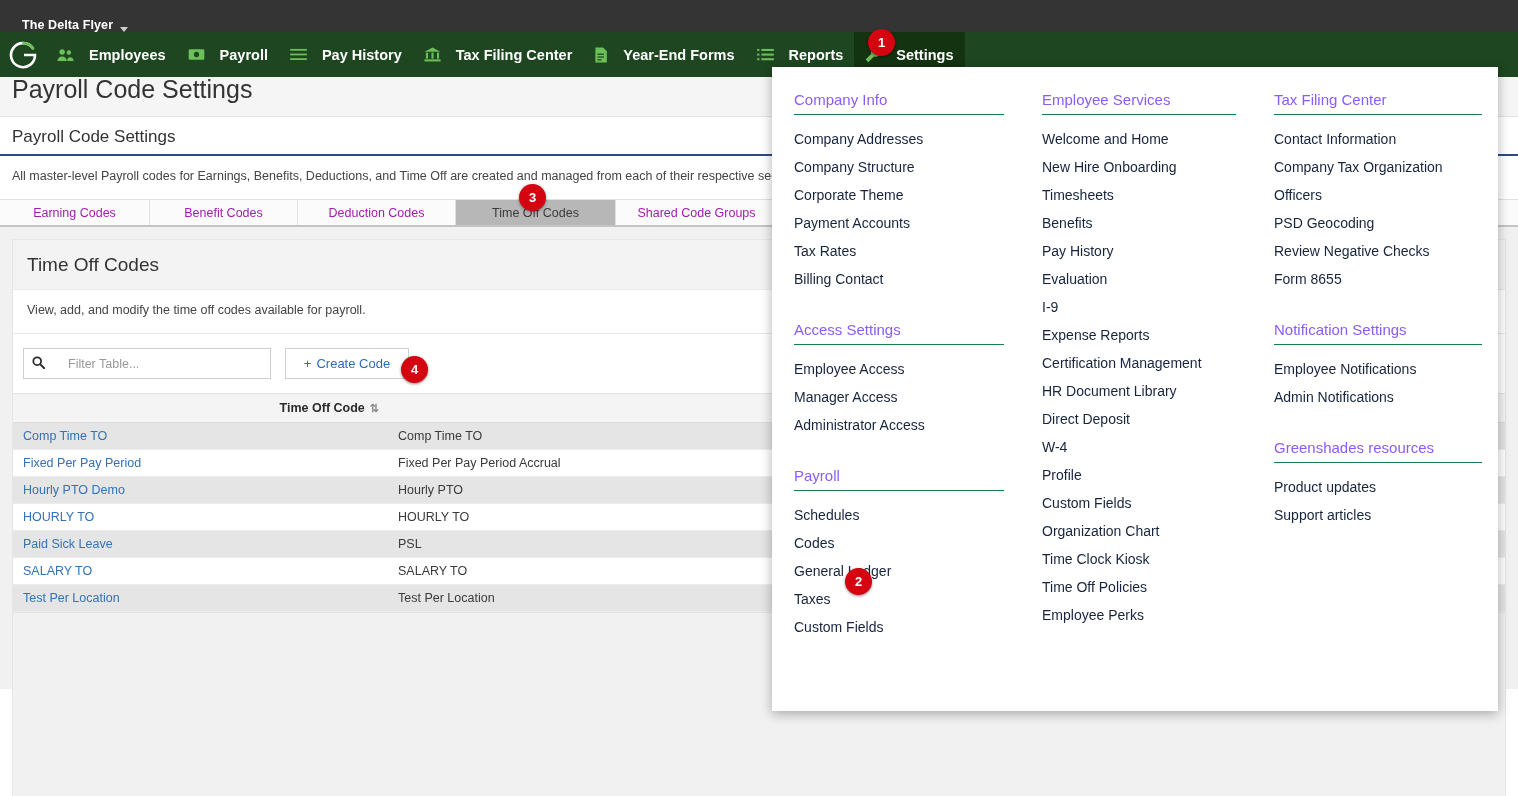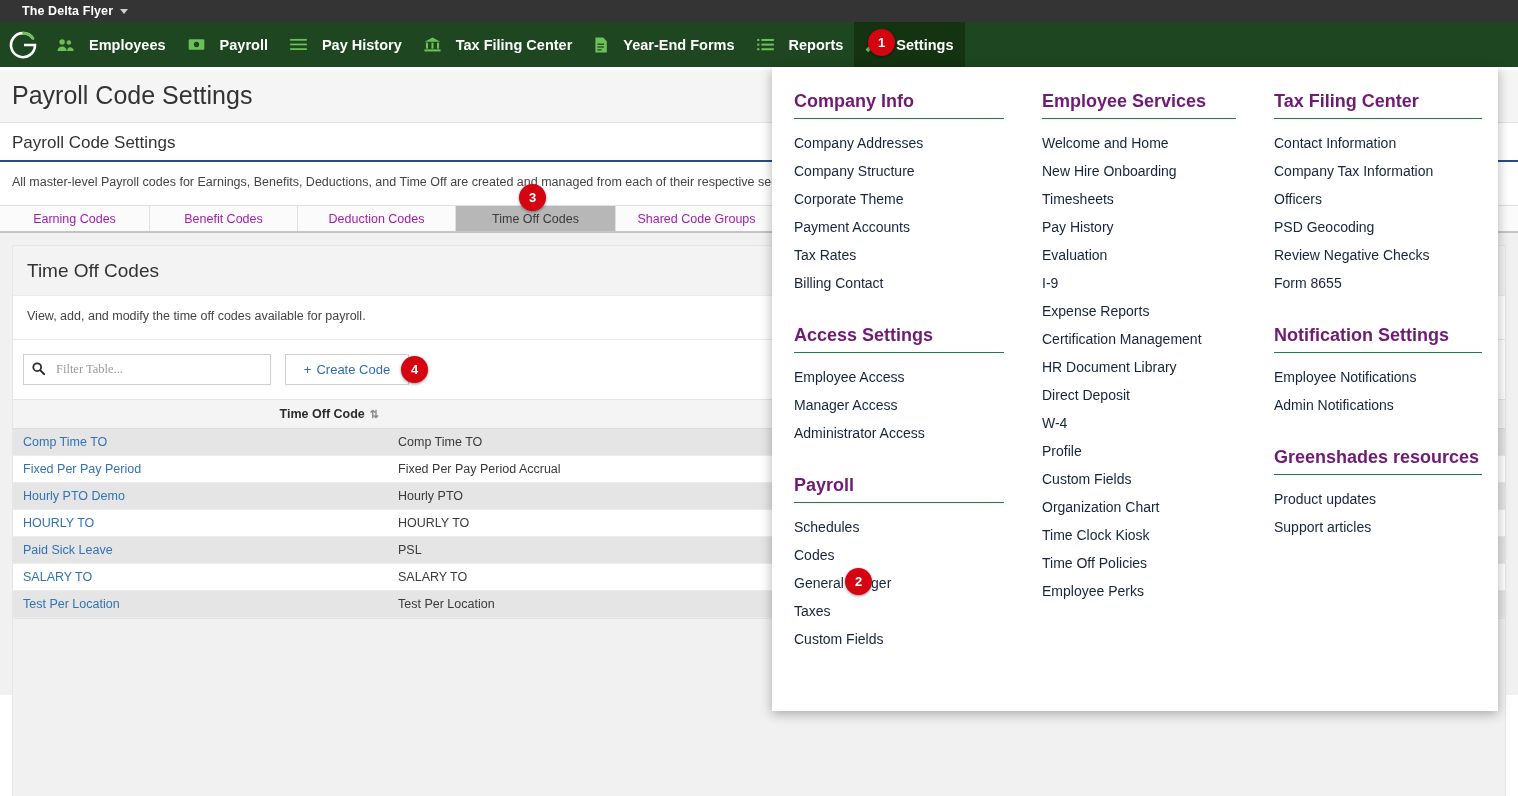--- a/index.html
+++ b/index.html
@@ -6,24 +6,24 @@
   html, body {
     margin: 0; padding: 0;
     width: 1518px; height: 796px;
     overflow: hidden;
     background: #ffffff;
     font-family: "Liberation Sans", sans-serif;
   }
 
   
   .topbar {
-    height: 22px;
+    height: 32px;
     background: #343434;
     display: flex;
-    align-items: center;
+    align-items: flex-end;
     padding-left: 22px;
     position: relative;
     z-index: 5;
   }
   .topbar-company {
     color: #ffffff;
     font-size: 12.5px;
     font-weight: 700;
     letter-spacing: .1px;
   }
@@ -82,21 +82,21 @@
     font-family: "Liberation Sans", sans-serif;
   }
   #badge1 { left: 868px; top: 29px; }
   #badge2 { left: 845px; top: 568px; }
   #badge3 { left: 519px; top: 184px; }
   #badge4 { left: 401px; top: 356px; }
 
   
   .page {
     position: absolute;
-    top: 70px; left: 0;
+    top: 64px; left: 0;
     width: 1518px; height: 625px;
     background: #f1f1f1;
   }
   .page-head {
     background: #f5f5f5;
     border-bottom: 1px solid #e2e2e2;
     padding: 11px 0 12px 12px;
   }
   .page-title {
     font-size: 25px;
@@ -181,21 +181,22 @@
     background: #fff;
     display: flex; align-items: center;
     padding: 0 8px;
     gap: 9px;
   }
   .filter-input {
     border: 0; outline: 0;
     font-size: 12.5px;
     color: #8b5cf6;
     width: 100%;
-    font-family: Liberation Serif, serif;
+    font-family: Liberation Sans, sans-serif;
+    margin-left: 12px;
   }
   .filter-input::placeholder { color: #9a9a9a; }
   .create-btn {
     height: 31px;
     min-width: 124px;
     border: 1px solid #cfcfcf;
     background: #fff;
     color: #2d6cb5;
     font-size: 13px;
     display: flex; align-items: center; justify-content: center;
@@ -259,23 +260,23 @@
   }
   .mega-col {
     padding: 0 16px 0 22px;
   }
   .mega-col.c1 { width: 248px; }
   .mega-col.c2 { width: 232px; }
   .mega-col.c3 { width: 246px; }
 
   .mega-group { margin-bottom: 10px; }
   .mega-group-title {
-    color: #701a75;
-    font-size: 18px;
-    font-weight: 700;
+    color: #8b5cf6;
+    font-size: 15px;
+    font-weight: 400;
     padding-bottom: 6px;
   }
   .mega-rule {
     height: 1px;
     background: #1a7f46;
     margin-bottom: 10px;
   }
   .mega-link {
     display: block;
     font-size: 14px;
@@ -518,20 +519,21 @@
     </div>
   </div>
 
   <div class="mega-col c2">
     <div class="mega-group">
       <div class="mega-group-title">Employee Services</div>
       <div class="mega-rule"></div>
       <a class="mega-link">Welcome and Home</a>
       <a class="mega-link">New Hire Onboarding</a>
       <a class="mega-link">Timesheets</a>
+      <a class="mega-link">Benefits</a>
       <a class="mega-link">Pay History</a>
       <a class="mega-link">Evaluation</a>
       <a class="mega-link">I-9</a>
       <a class="mega-link">Expense Reports</a>
       <a class="mega-link">Certification Management</a>
       <a class="mega-link">HR Document Library</a>
       <a class="mega-link">Direct Deposit</a>
       <a class="mega-link">W-4</a>
       <a class="mega-link">Profile</a>
       <a class="mega-link">Custom Fields</a>
@@ -540,21 +542,21 @@
       <a class="mega-link">Time Off Policies</a>
       <a class="mega-link">Employee Perks</a>
     </div>
   </div>
 
   <div class="mega-col c3">
     <div class="mega-group">
       <div class="mega-group-title">Tax Filing Center</div>
       <div class="mega-rule"></div>
       <a class="mega-link">Contact Information</a>
-      <a class="mega-link">Company Tax Information</a>
+      <a class="mega-link">Company Tax Organization</a>
       <a class="mega-link">Officers</a>
       <a class="mega-link">PSD Geocoding</a>
       <a class="mega-link">Review Negative Checks</a>
       <a class="mega-link">Form 8655</a>
     </div>
     <div class="spacer-24"></div>
     <div class="mega-group">
       <div class="mega-group-title">Notification Settings</div>
       <div class="mega-rule"></div>
       <a class="mega-link">Employee Notifications</a>

